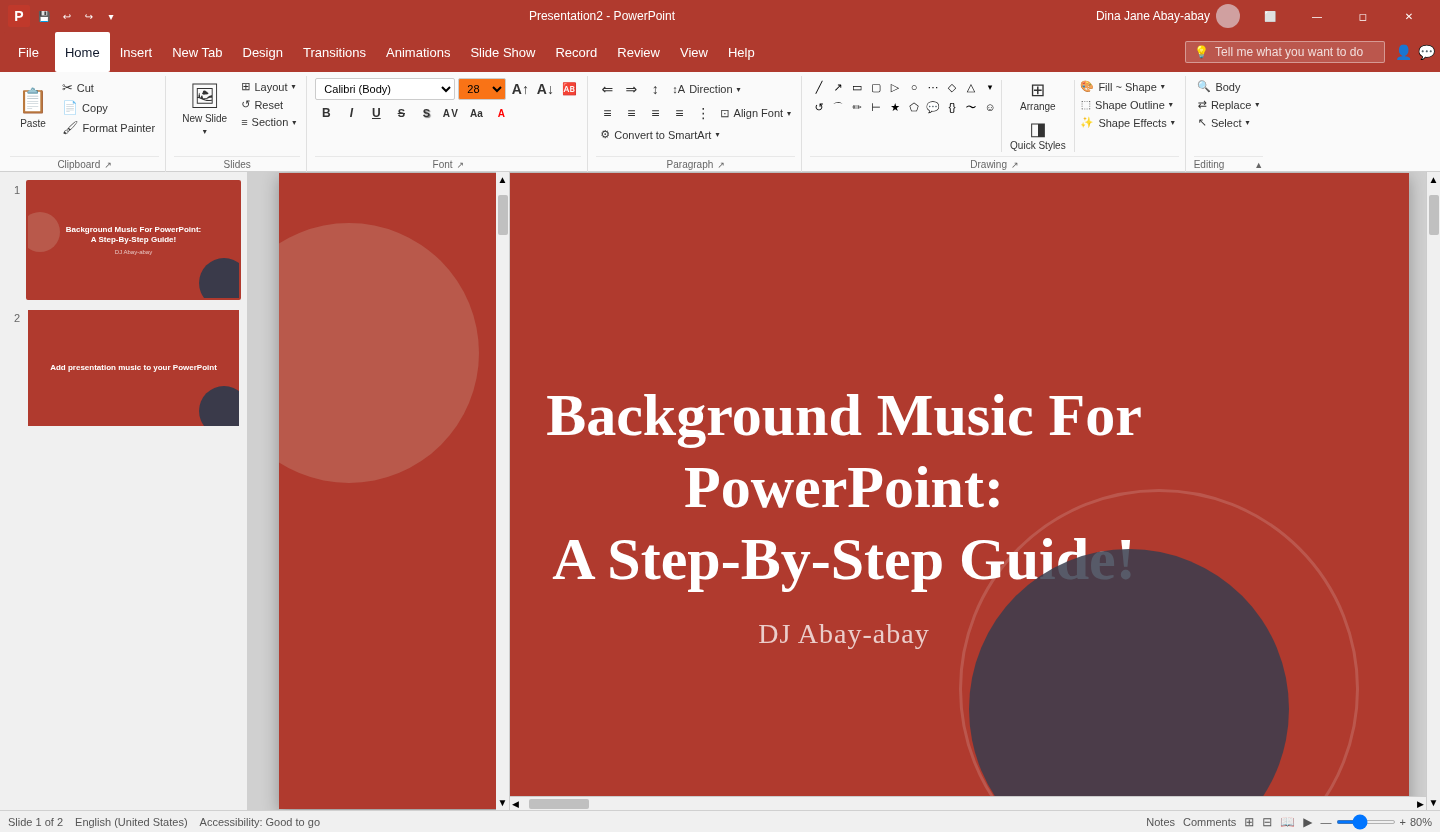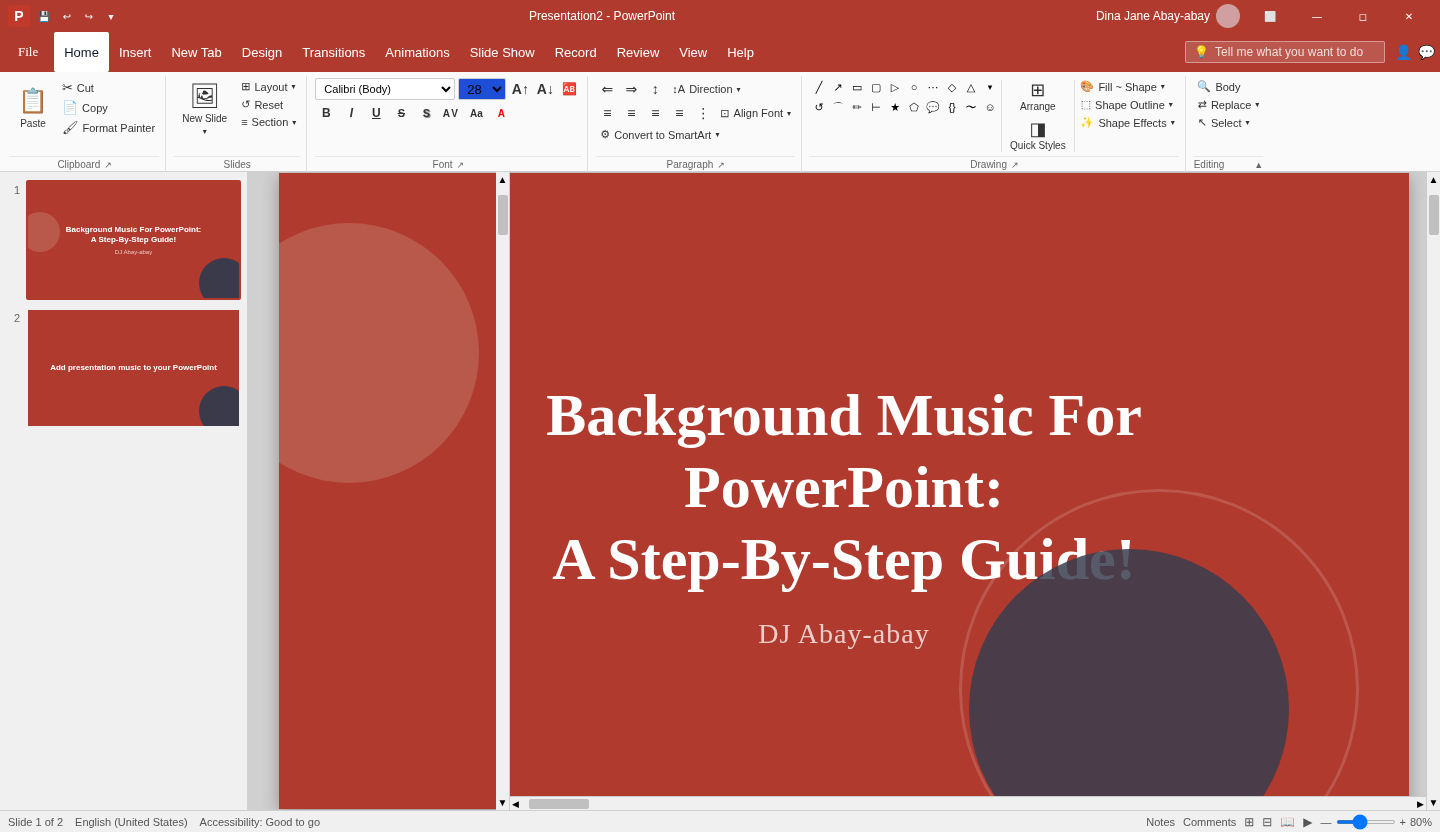--- a/index.html
+++ b/index.html
@@ -151,24 +151,24 @@
       font-size: 11px;
       padding: 0 4px;
       min-width: 140px;
       background: white;
       cursor: pointer;
     }
     .font-size-select {
       height: 22px;
       border: 1px solid #ccc;
       border-radius: 2px;
-      font-size: 13px;
+      font-size: 11px;
       padding: 0 4px;
       width: 48px;
-      background: #1d4ed8;
+      background: #f97316;
       cursor: pointer;
     }
     .format-btn {
       width: 22px; height: 22px;
       border: 1px solid transparent;
       border-radius: 2px;
       display: flex; align-items: center; justify-content: center;
       font-size: 12px;
       cursor: pointer;
       font-weight: bold;
@@ -365,21 +365,21 @@
     <div style="display:flex; align-items:center; margin-left:8px;">
       <div class="win-btn">⬜</div>
       <div class="win-btn">—</div>
       <div class="win-btn">◻</div>
       <div class="win-btn close">✕</div>
     </div>
   </div>
 </div>
 
 <div id="menubar">
-  <div class="menu-item" style="background:#b03a2e; padding: 6px 14px; margin-right:2px; font-size:13px;font-family:Liberation Serif, serif;">
+  <div class="menu-item" style="background:#b03a2e; padding: 6px 14px; margin-right:2px; font-size:13px;">
     <span>File</span>
   </div>
   <div class="menu-item active">
     <span>Home</span>
   </div>
   <div class="menu-item">
     <span>Insert</span>
   </div>
   <div class="menu-item">
     <span>New Tab</span>

